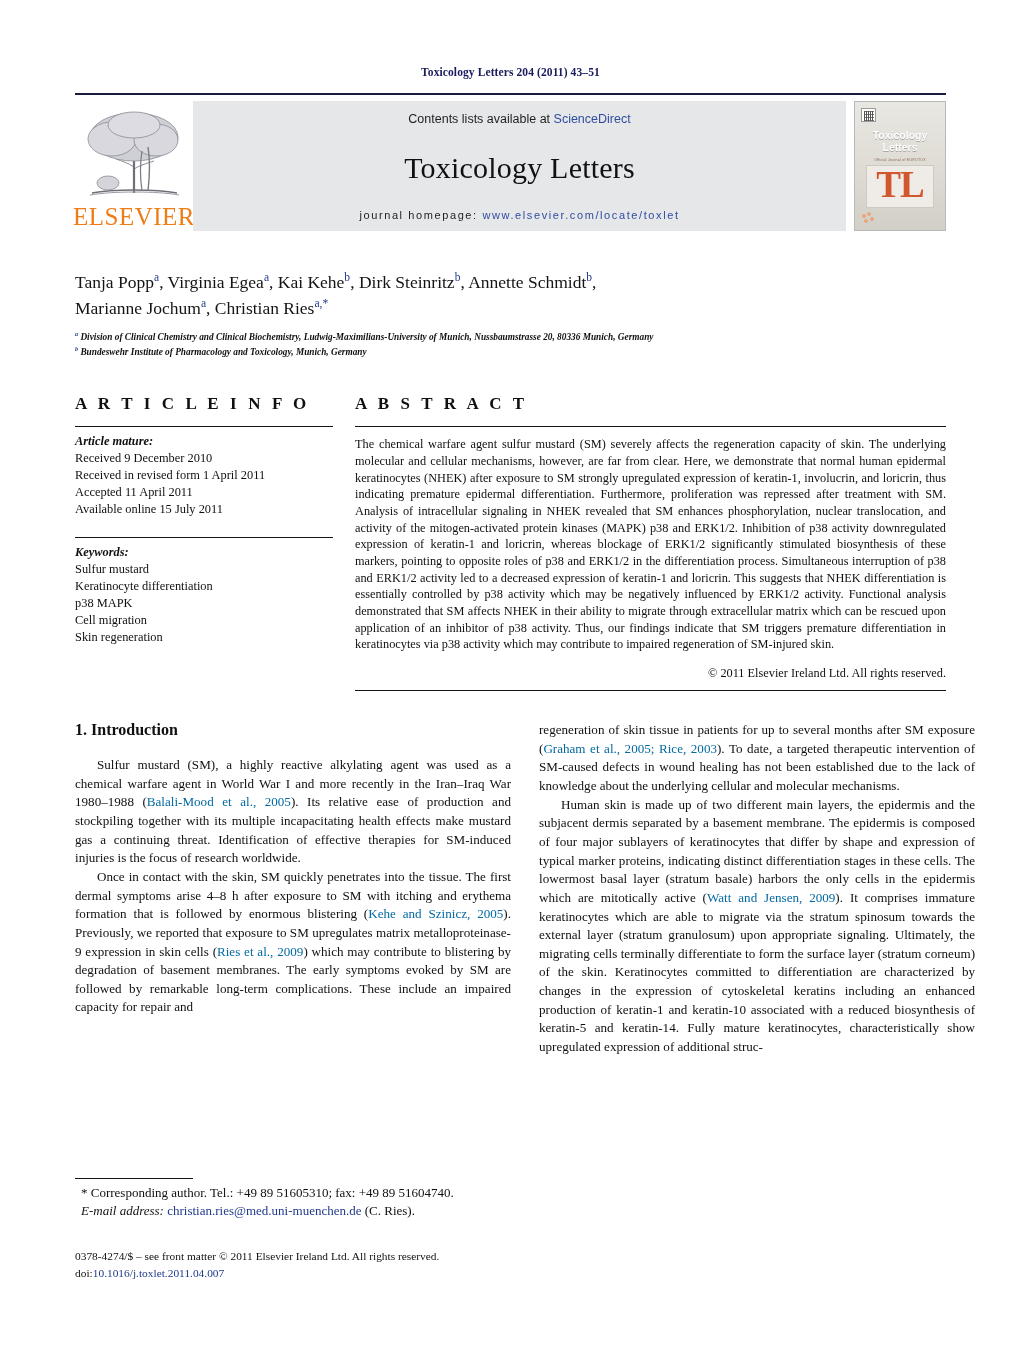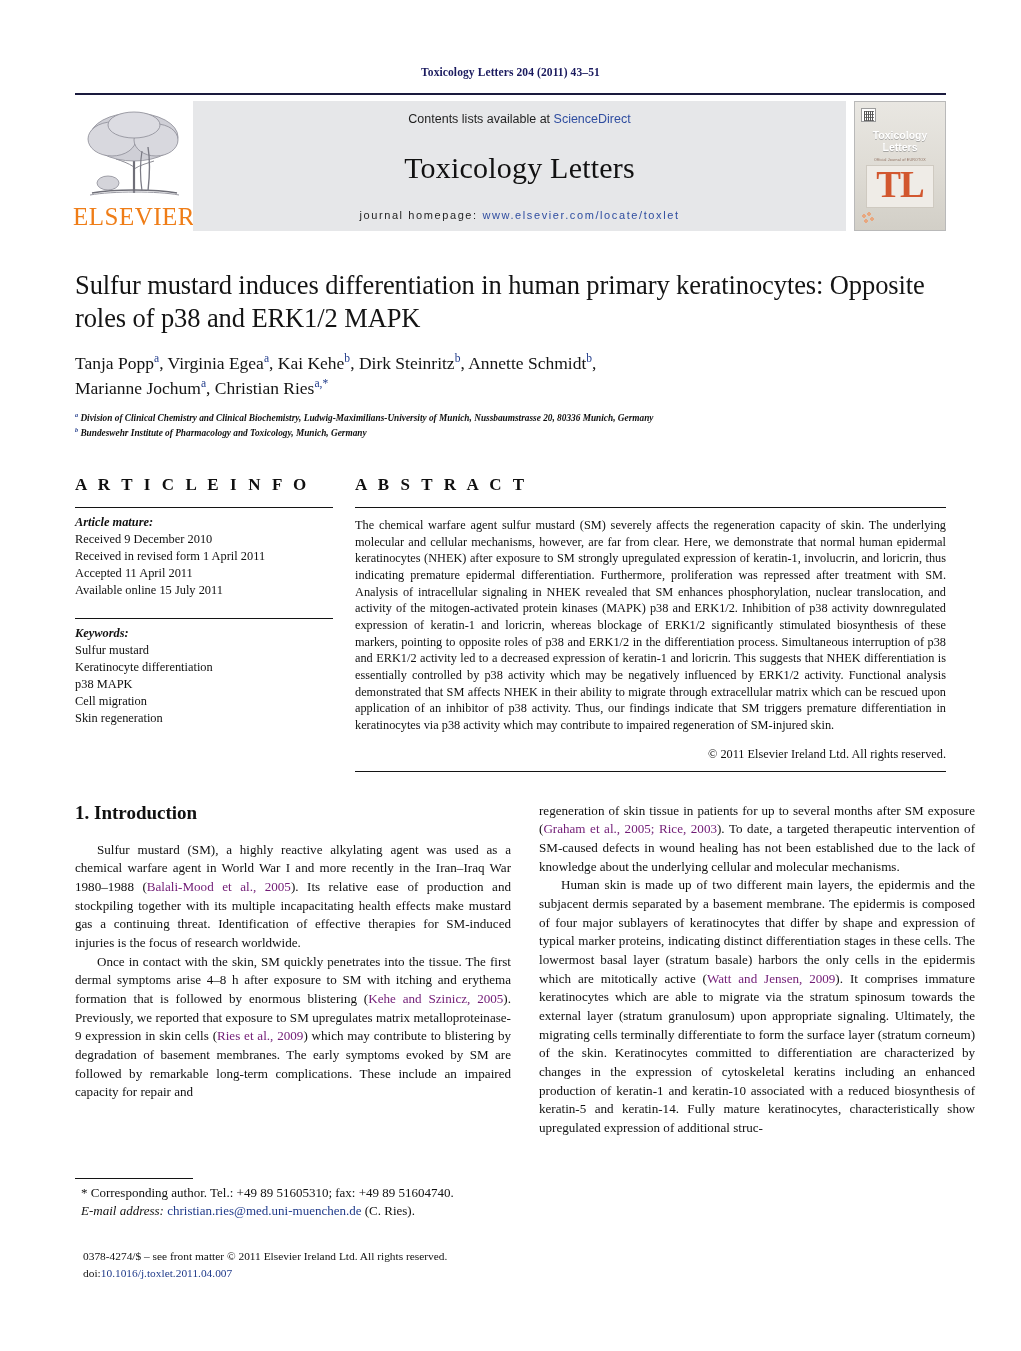--- a/index.html
+++ b/index.html
@@ -264,34 +264,34 @@
   .body-cols {
     margin: 30px 75px 0 75px;
     display: flex;
     gap: 28px;
     font-family: "Liberation Serif", serif;
   }
   .bcol { width: 436px; flex: 0 0 436px; }
   .sec-num-head {
     font-family: "Liberation Serif", serif;
     font-weight: bold;
-    font-size: 19px;
+    font-size: 16px;
     color: #101010;
     margin: 0 0 17px 0;
   }
   .para {
     font-size: 13.1px;
     line-height: 1.425;
     text-align: justify;
     color: #101010;
     margin: 0;
     text-indent: 22px;
   }
   .para.noindent { text-indent: 0; }
-  .cite { color: #701a75; }
+  .cite { color: #0369a1; }
 
   
   .footnotes {
     position: absolute;
     left: 75px;
     top: 1178px;
     width: 436px;
   }
   .fn-rule {
     width: 118px;
@@ -303,21 +303,21 @@
     font-size: 13px;
     line-height: 1.42;
     color: #101010;
   }
   .fn-line .em { font-style: italic; }
   .fn-line .lnk { color: #1f3a8a; }
   .fn-indent { padding-left: 14px; text-indent: -8px; }
 
   .imprint {
     position: absolute;
-    left: 83px;
+    left: 75px;
     top: 1248px;
     width: 470px;
     font-family: "Liberation Serif", serif;
     font-size: 11.4px;
     line-height: 1.5;
     color: #101010;
   }
   .imprint .doi { color: #1f3a8a; }
 </style>
 </head>
@@ -376,21 +376,20 @@
         </div>
         <div class="cover-foot">
           <span class="cover-flower"></span>
         </div>
       </div>
 
     </div>
   </div>
 
   <div class="title-block">
-    <h1 class="art-title">Sulfur mustard induces differentiation in human primary keratinocytes: Opposite roles of p38 and ERK1/2 MAPK</h1>
 
     <div class="authors">
       <div>
         Tanja Popp<sup>a</sup>, Virginia Egea<sup>a</sup>, Kai Kehe<sup>b</sup>, Dirk Steinritz<sup>b</sup>, Annette Schmidt<sup>b</sup>,
       </div>
       <div>
         Marianne Jochum<sup>a</sup>, Christian Ries<sup>a,<span class="star">*</span></sup>
       </div>
     </div>
 

